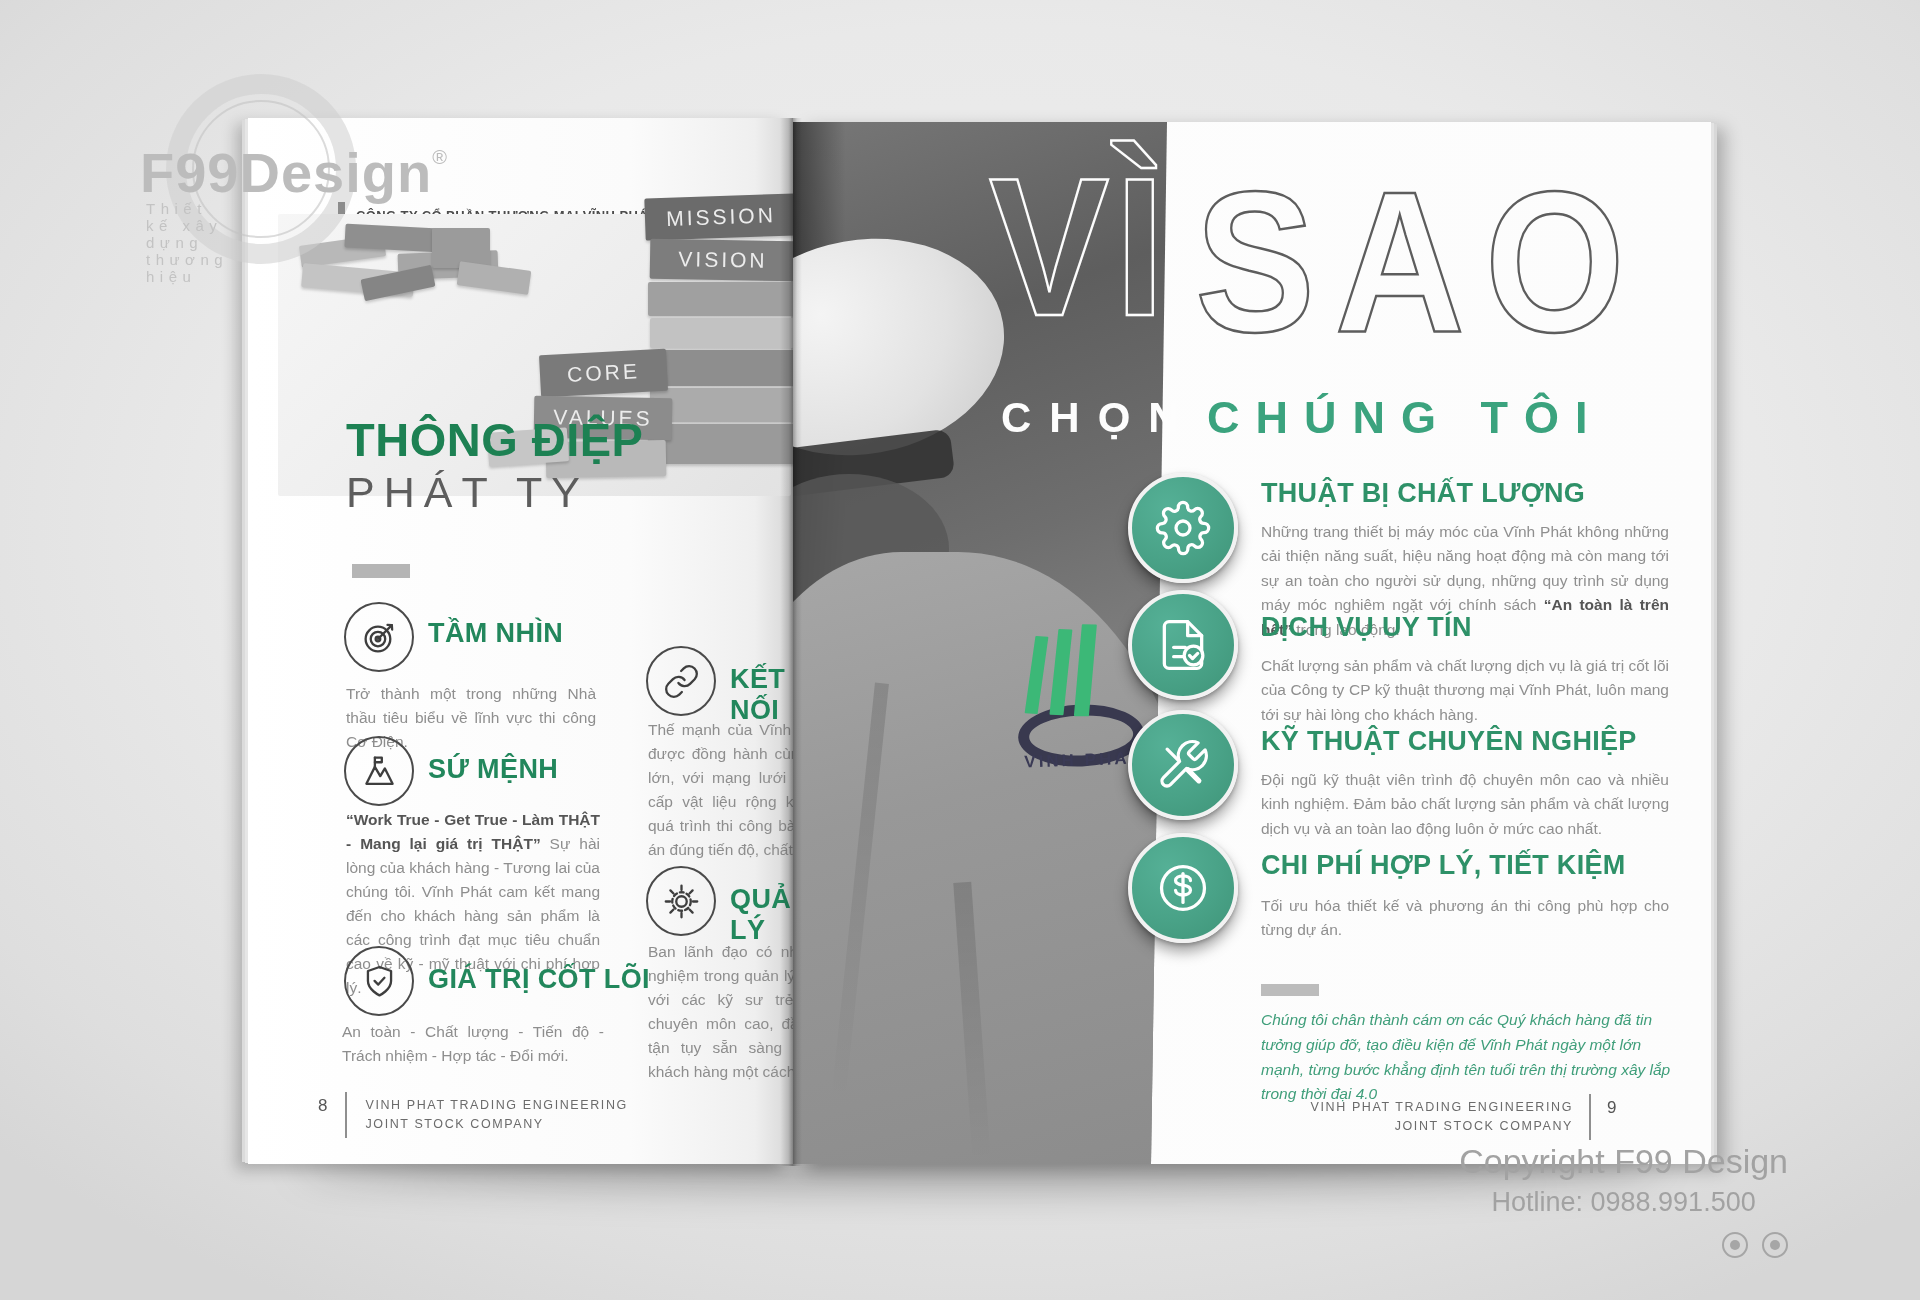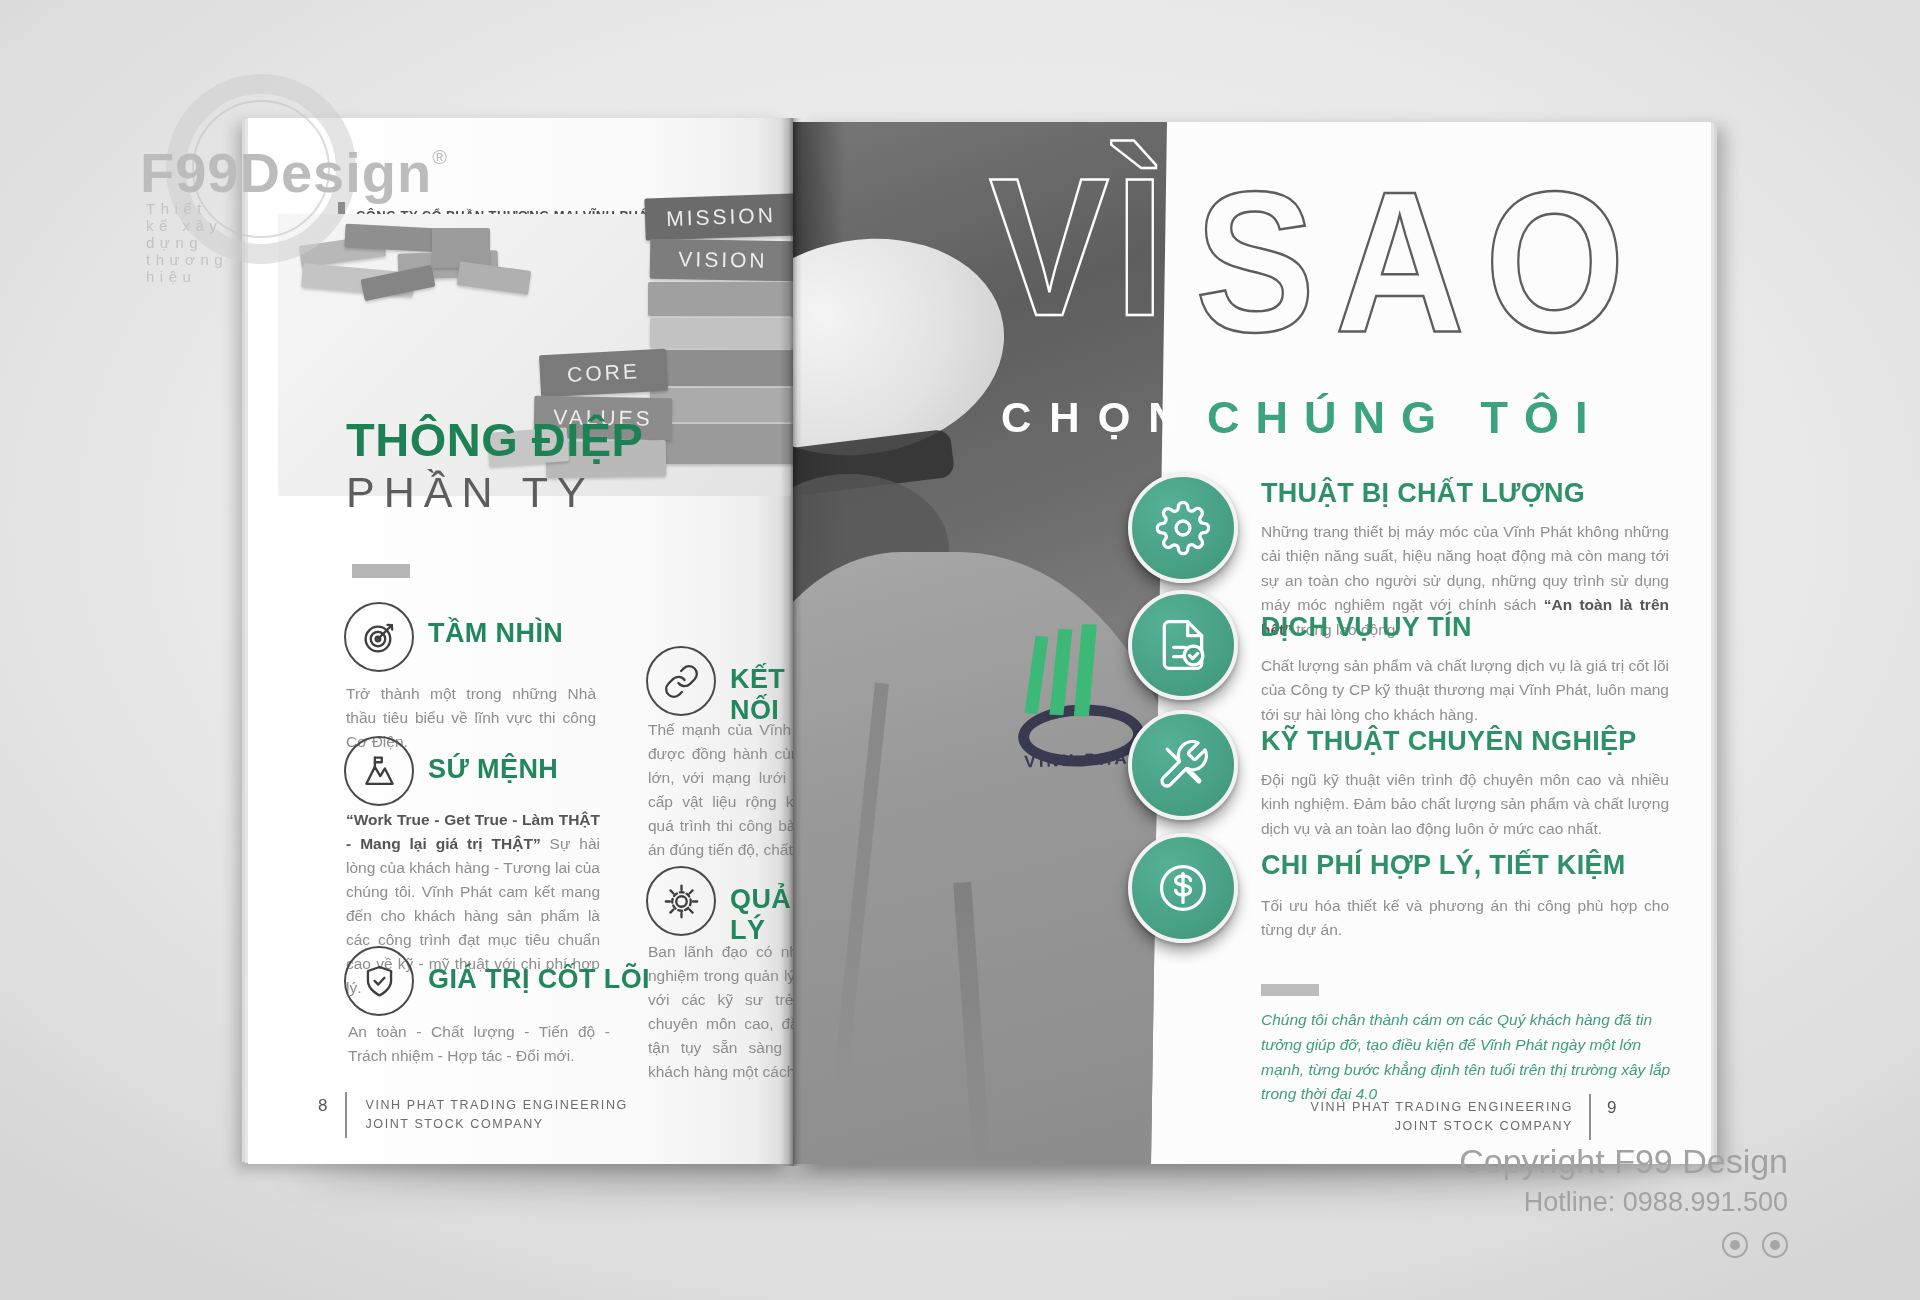--- a/index.html
+++ b/index.html
@@ -87,21 +87,21 @@
   .rp-footer .vbar{width:2px;height:46px;background:#8f8f8f;margin:0 16px;}
   .rp-footer .num{font-size:17px;color:#555;font-weight:500;margin-top:4px;}
   
   .wm{position:absolute;left:0;top:0;z-index:40;}
   .wm-circle{position:absolute;left:166px;top:74px;width:190px;height:190px;border-radius:50%;
     border:20px solid rgba(205,205,205,.55);box-sizing:border-box;}
   .wm-circle::after{content:"";position:absolute;inset:6px;border-radius:50%;border:2px solid rgba(195,195,195,.6);}
   .wm-brand{position:absolute;left:140px;top:140px;font-size:56px;font-weight:800;color:#bcbcbc;letter-spacing:1px;}
   .wm-reg{font-size:20px;font-weight:400;vertical-align:28px;color:#bcbcbc;}
   .wm-tag{position:absolute;left:146px;top:200px;font-size:15px;letter-spacing:5.5px;color:#c3c3c3;}
-  .mock-foot{position:absolute;right:132px;top:1142px;text-align:right;color:#a2a2a2;z-index:40;}
+  .mock-foot{position:absolute;right:132px;top:1142px;text-align:center;color:#a2a2a2;z-index:40;}
   .mock-foot .l1{font-size:34px;}
   .mock-foot .l2{font-size:27px;margin-top:6px;}
   .dots{margin-top:14px;display:flex;justify-content:flex-end;gap:14px;}
   .dot{width:22px;height:22px;border-radius:50%;border:2px solid #a6a6a6;display:flex;align-items:center;justify-content:center;}
   .dot i{display:block;width:10px;height:10px;border-radius:50%;background:#a6a6a6;}
 </style>
 </head>
 <body>
 
 <div class="stage">
@@ -130,21 +130,21 @@
     <div class="wood" style="left:400px;top:232px;width:148px;height:36px;background:#8e8e8e;"></div>
     <div class="wood" style="left:402px;top:270px;width:144px;height:34px;background:#ababab;"></div>
     <div class="wood" style="left:400px;top:306px;width:150px;height:40px;background:#9a9a9a;"></div>
     <div class="wood lab" style="left:292px;top:234px;width:127px;height:42px;background:#7a7a7a;transform:rotate(-3deg);">CORE</div>
     <div class="wood lab" style="left:286px;top:279px;width:138px;height:42px;background:#8c8c8c;transform:rotate(1deg);">VALUES</div>
     <div class="wood" style="left:298px;top:323px;width:120px;height:36px;background:#b9b9b9;transform:rotate(-1deg);"></div>
     <div class="wood" style="left:240px;top:312px;width:80px;height:34px;background:#c6c6c6;transform:rotate(-4deg);"></div>
 
     <div class="lp-title">
       <div class="t1">THÔNG ĐIỆP</div>
-      <div class="t2">PHẦN TY</div>
+      <div class="t2">PHÁT TY</div>
     </div>
     <div class="title-bar"></div>
 
     <div class="icircle" style="left:96px;top:484px;">
       <svg viewBox="0 0 24 24">
           <circle cx="11" cy="13" r="8"></circle>
           <circle cx="11" cy="13" r="4.7"></circle>
           <circle cx="11" cy="13" r="1.5"></circle>
           <line x1="11" y1="13" x2="20" y2="4"></line>
           <polyline points="20.2 6.8 20 4 17.2 3.8"></polyline>
@@ -163,21 +163,21 @@
     <div class="sec-h" style="left:180px;top:636px;">SỨ MỆNH</div>
     <div class="sec-b" style="left:98px;top:690px;width:254px;"><b>“Work True - Get True - Làm THẬT - Mang lại giá trị THẬT”</b><span> Sự hài lòng của khách hàng - Tương lai của chúng tôi. Vĩnh Phát cam kết mang đến cho khách hàng sản phẩm là các công trình đạt mục tiêu chuẩn cao về kỹ - mỹ thuật với chi phí hợp lý.</span></div>
 
     <div class="icircle" style="left:96px;top:828px;">
       <svg viewBox="0 0 24 24">
           <path d="M12 21s7.5-3.6 7.5-9.3V5.2L12 2.6 4.5 5.2v6.5C4.5 17.4 12 21 12 21z"></path>
           <polyline points="8.8 11.6 11.2 14 15.2 9.6"></polyline>
         </svg>
     </div>
     <div class="sec-h" style="left:180px;top:846px;">GIÁ TRỊ CỐT LÕI</div>
-    <div class="sec-b" style="left:100px;top:902px;width:262px;">An toàn - Chất lượng - Tiến độ - Trách nhiệm - Hợp tác - Đổi mới.</div>
+    <div class="sec-b" style="left:94px;top:902px;width:262px;">An toàn - Chất lượng - Tiến độ - Trách nhiệm - Hợp tác - Đổi mới.</div>
 
     <div class="icircle" style="left:398px;top:528px;">
       <svg viewBox="0 0 24 24">
           <path d="M10 13a5 5 0 0 0 7.54.54l3-3a5 5 0 0 0-7.07-7.07l-1.72 1.71"></path>
           <path d="M14 11a5 5 0 0 0-7.54-.54l-3 3a5 5 0 0 0 7.07 7.07l1.71-1.71"></path>
         </svg>
     </div>
     <div class="sec-h" style="left:482px;top:546px;">KẾT NỐI</div>
     <div class="sec-b" style="left:400px;top:600px;width:246px;">Thế mạnh của Vĩnh Phát chính là được đồng hành cùng các đối tác lớn, với mạng lưới các nhà cung cấp vật liệu rộng khắp đảm bảo quá trình thi công bàn giao các dự án đúng tiến độ, chất lượng.</div>
 

